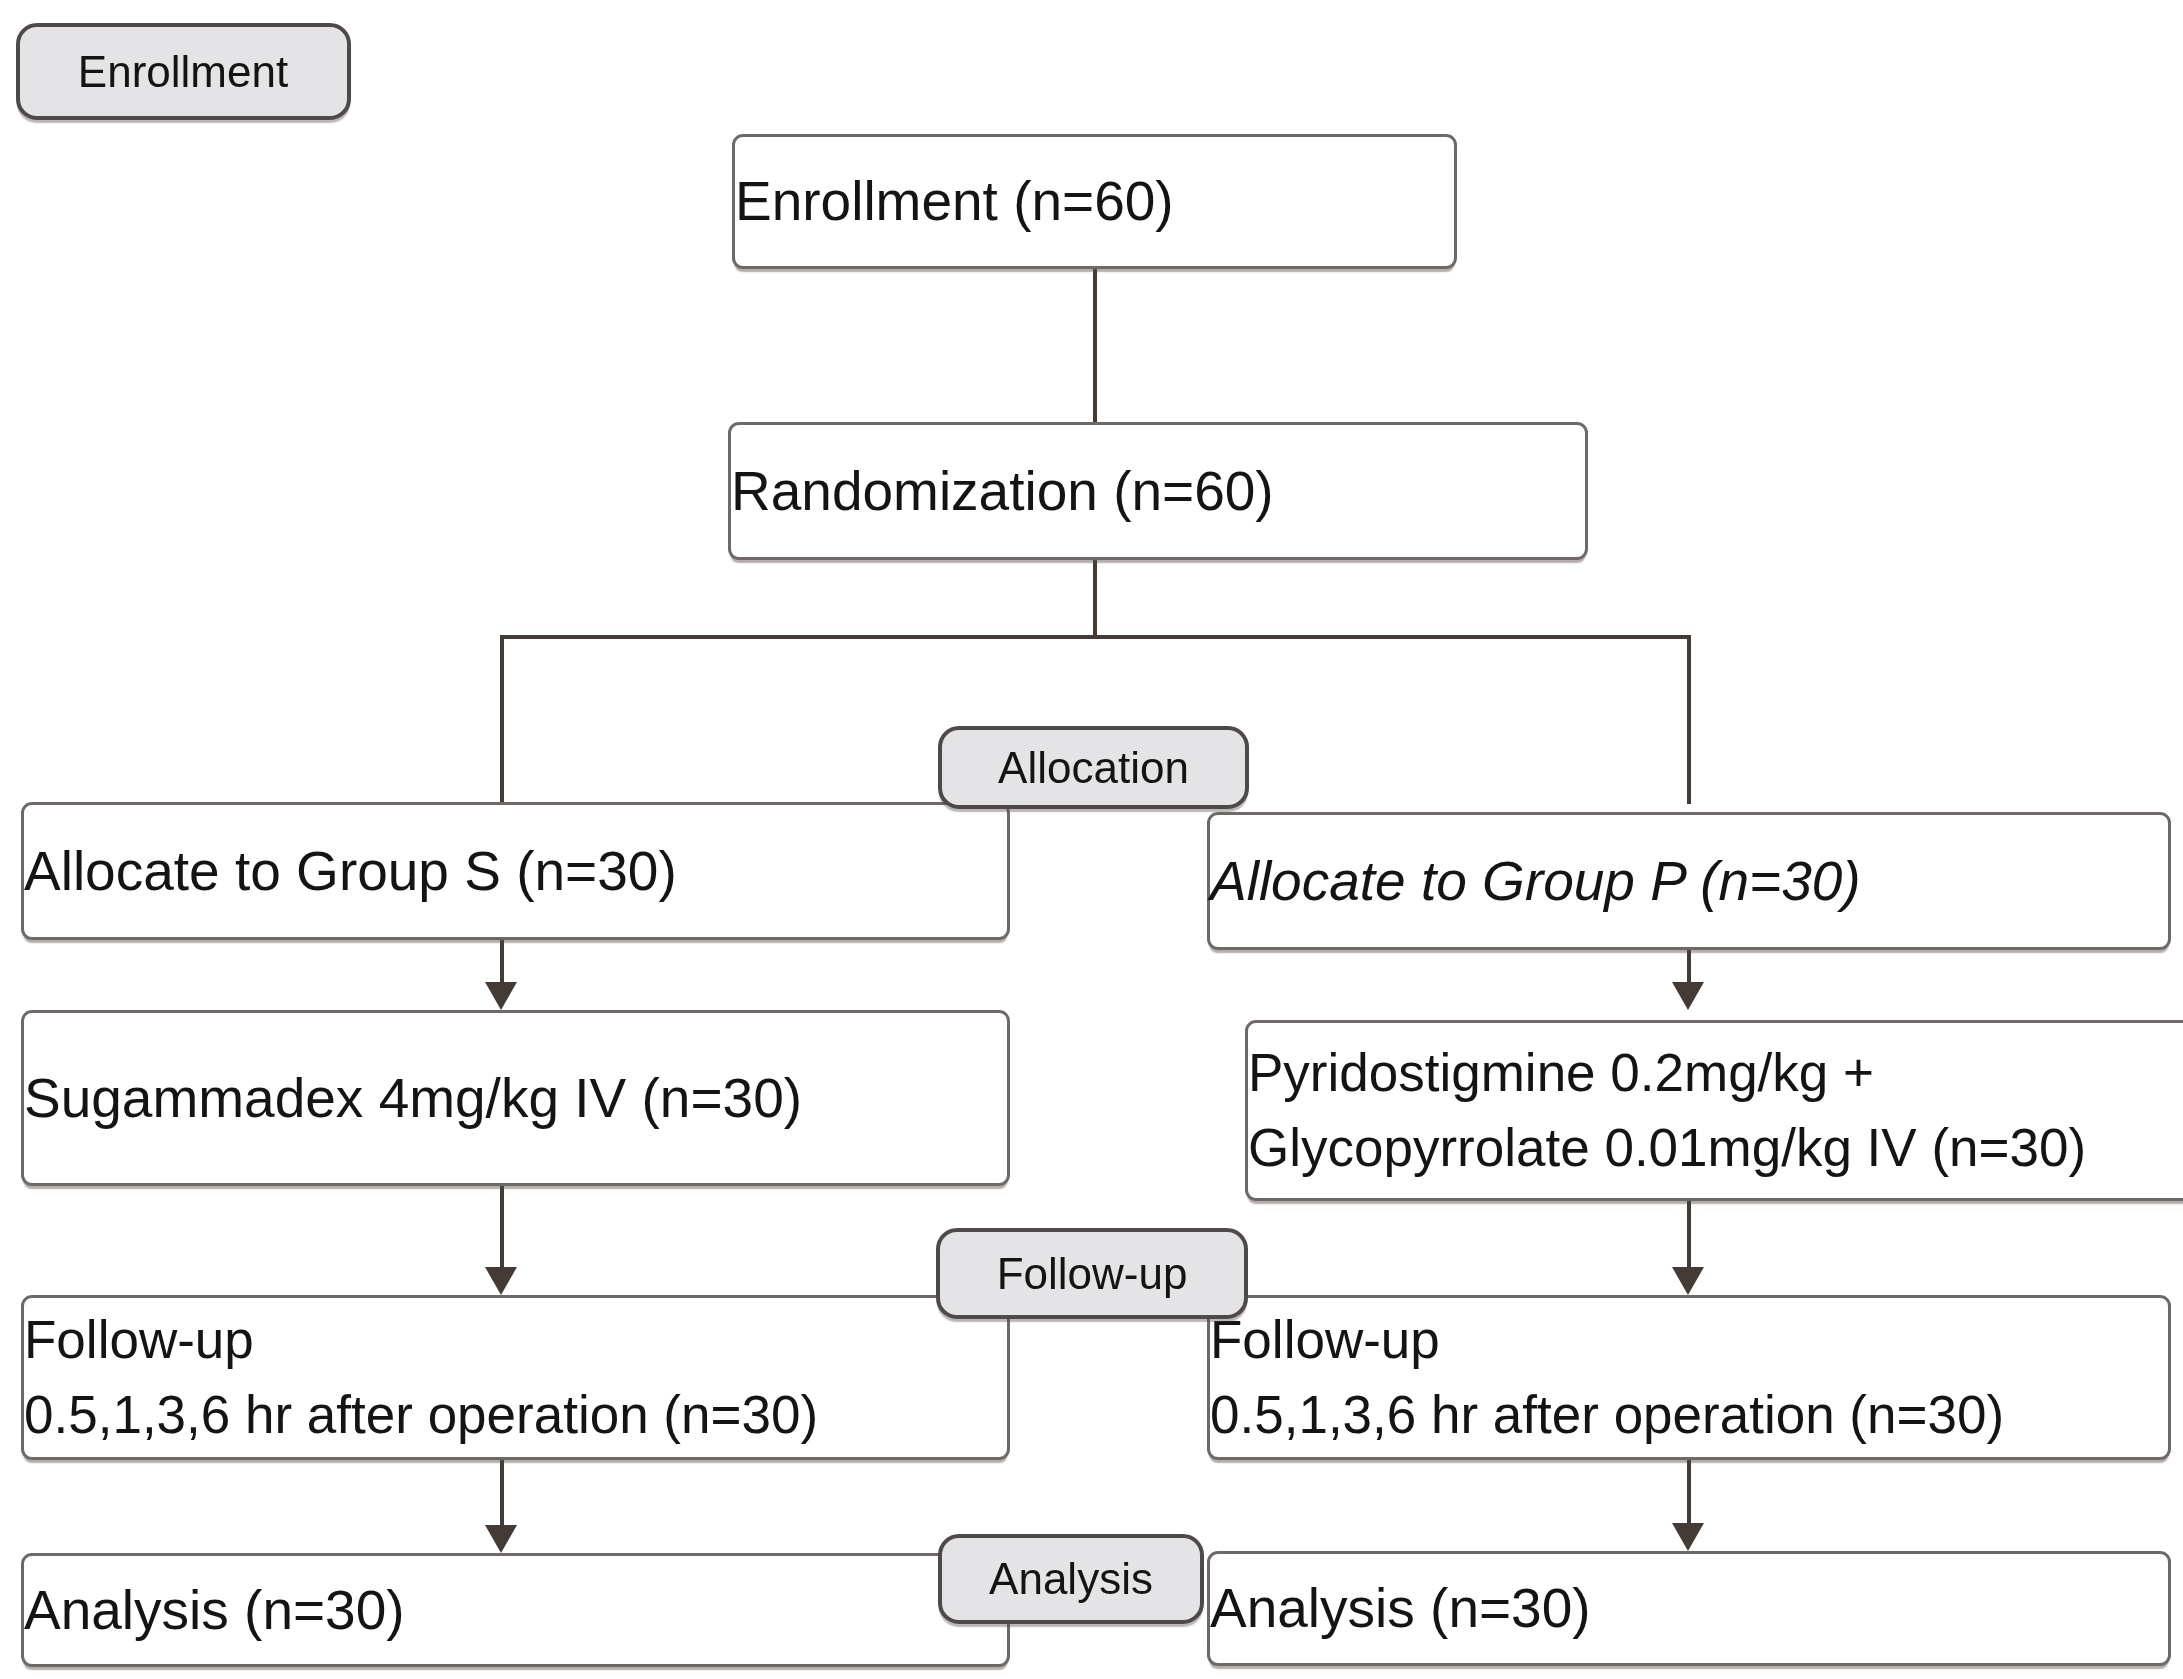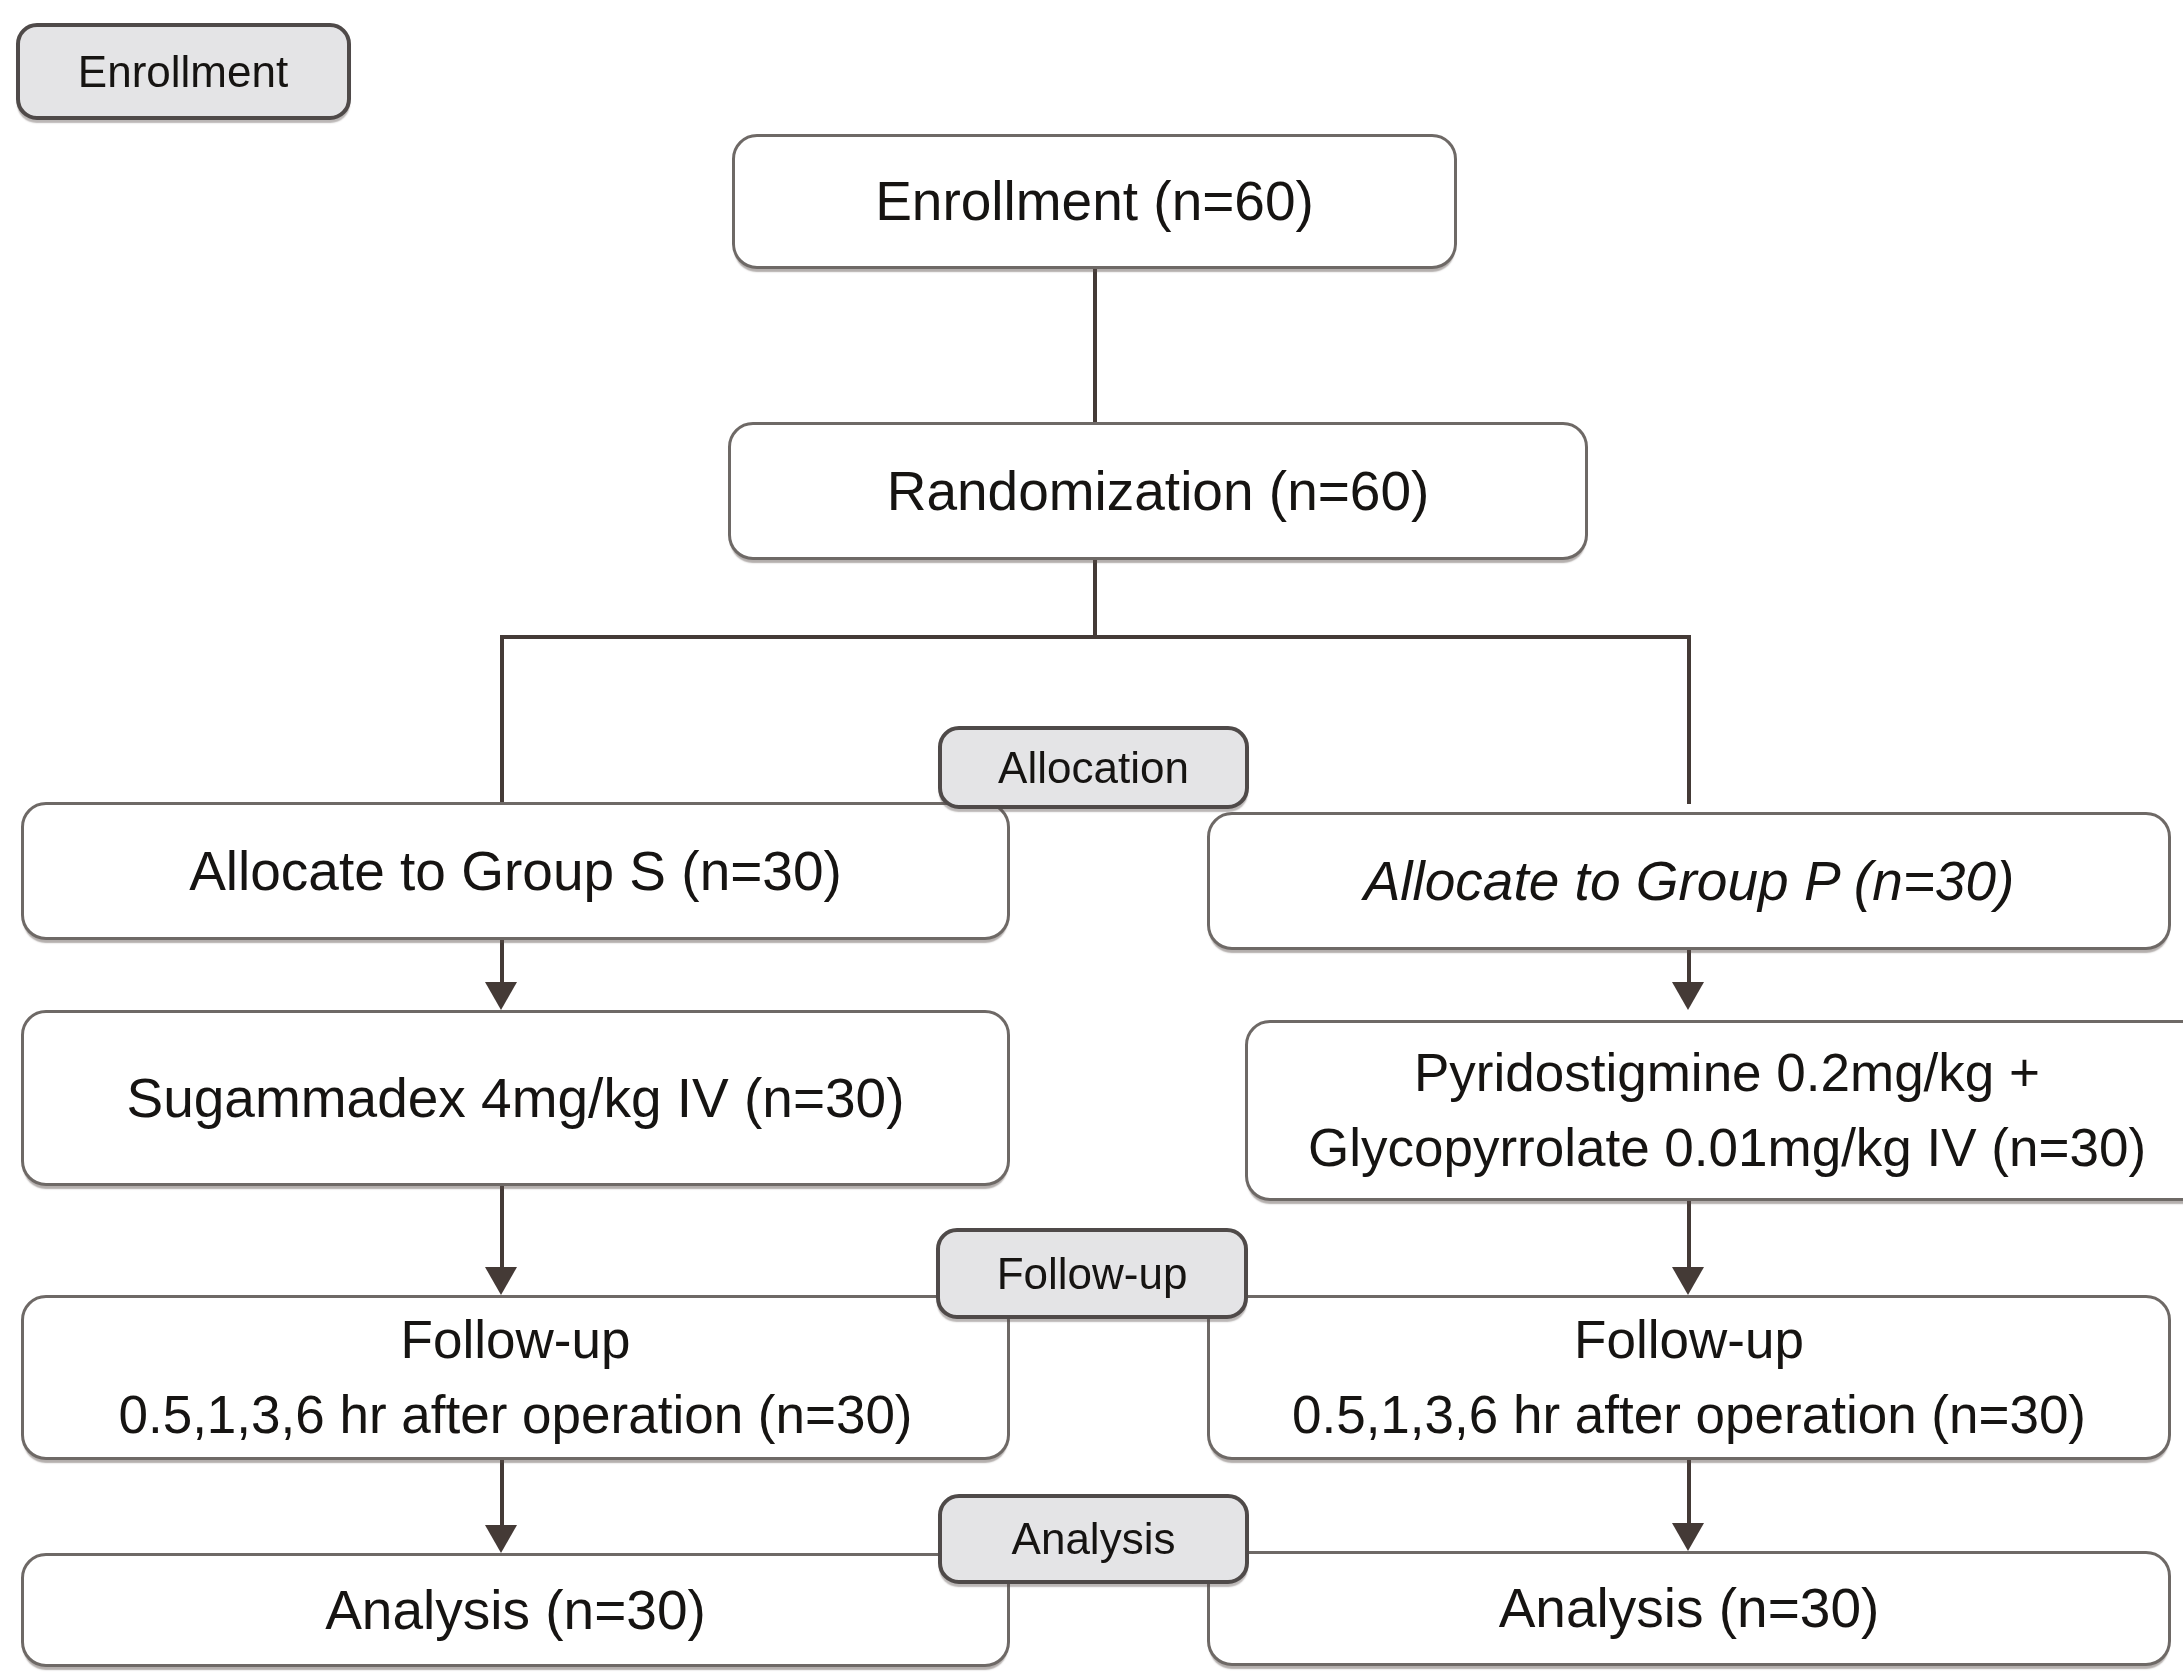--- a/index.html
+++ b/index.html
@@ -9,23 +9,23 @@
     background:#ffffff;
     font-family:"Liberation Sans","DejaVu Sans",sans-serif;
     color:var(--text-color,#161412);
     overflow:hidden;
   }
   *{box-sizing:border-box;}
   .node{
     position:absolute;
     background:var(--box-fill,#ffffff);
     border:3.5px solid var(--box-border,#6e6966);
-    border-radius:25px;
+    border-radius:11px;
     display:flex;flex-direction:column;
-    align-items:center;justify-content:center;
+    align-items:flex-start;justify-content:center;
     text-align:center;
     font-size:55px;
     line-height:1.4;
     box-shadow:0 4.9px 1.4px -2.1px rgba(86,76,72,.45);
     z-index:2;
   }
   .node .line{display:block;white-space:nowrap;}
   .tag{
     position:absolute;
     background:var(--tag-fill,#e4e4e6);
@@ -112,21 +112,21 @@
   <div class="node" style="left:1207px;top:1295px;width:964px;height:165px;font-size:53px;">
     <span class="line">Follow-up</span>
     <span class="line">0.5,1,3,6 hr after operation (n=30)</span>
   </div>
 
   <div class="vline" style="left:500px;top:1459px;height:69px;"></div>
   <div class="ah" style="left:485px;top:1525px;"></div>
   <div class="vline" style="left:1687px;top:1459px;height:68px;"></div>
   <div class="ah" style="left:1672px;top:1523px;"></div>
 
-  <div class="tag" style="left:938px;top:1494px;width:311px;height:90px;">
+  <div class="tag" style="left:938px;top:1534px;width:266px;height:90px;">
     <span>Analysis</span>
   </div>
 
   <div class="node" style="left:21px;top:1553px;width:989px;height:114px;">
     <span class="line">Analysis (n=30)</span>
   </div>
   <div class="node" style="left:1207px;top:1551px;width:964px;height:115px;">
     <span class="line">Analysis (n=30)</span>
   </div>
 

